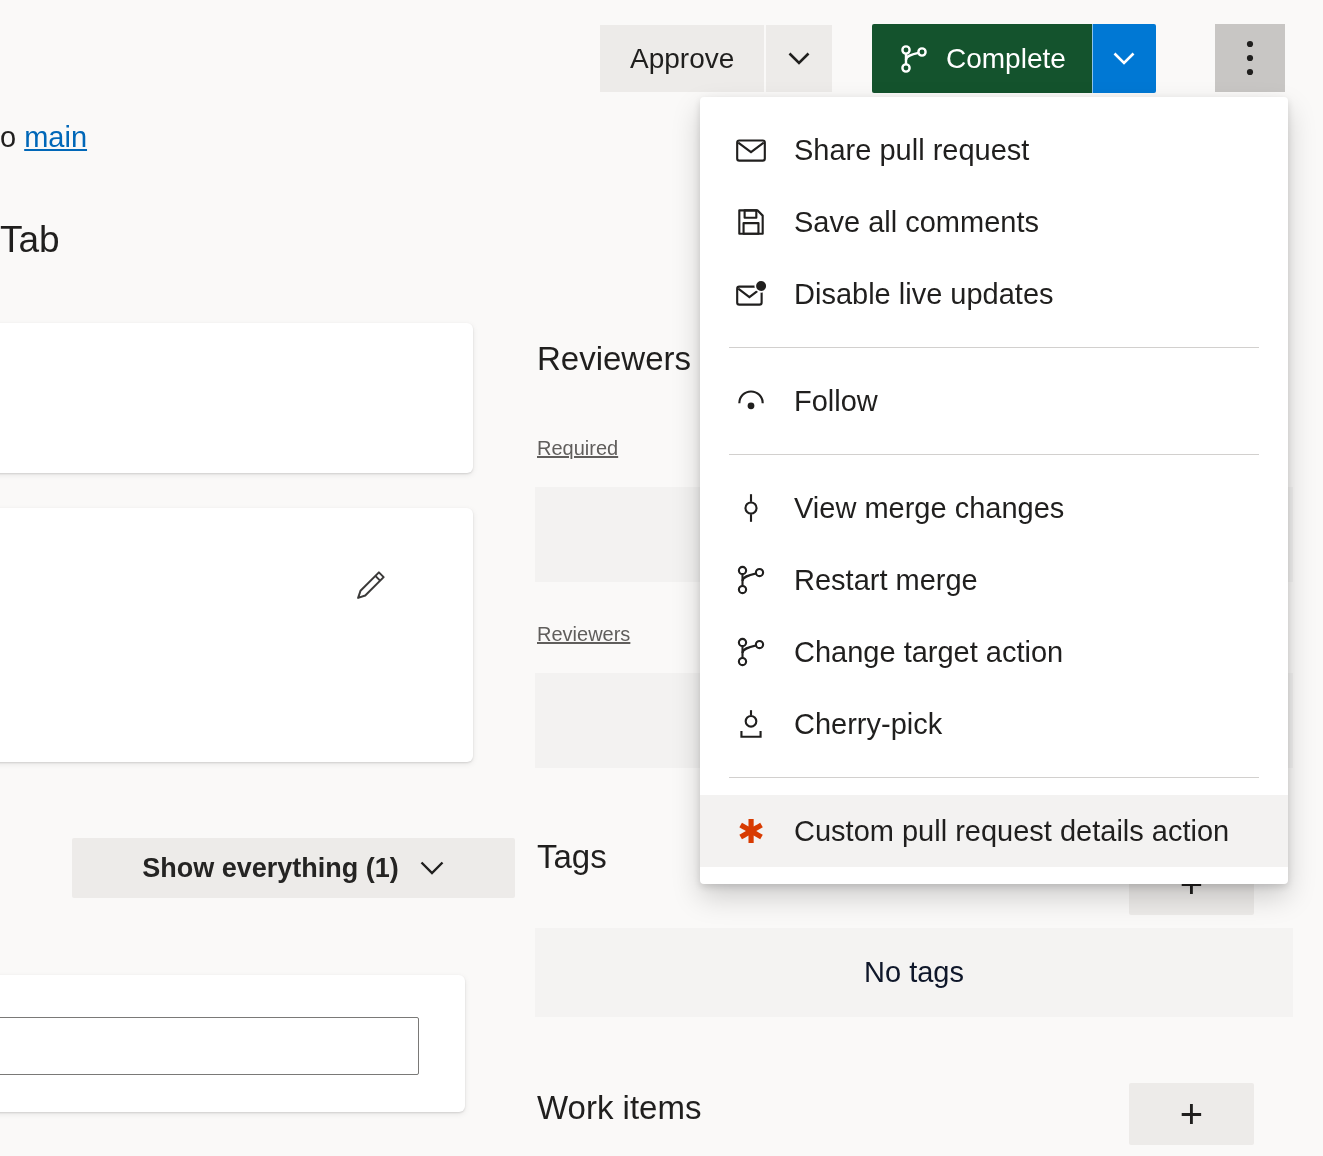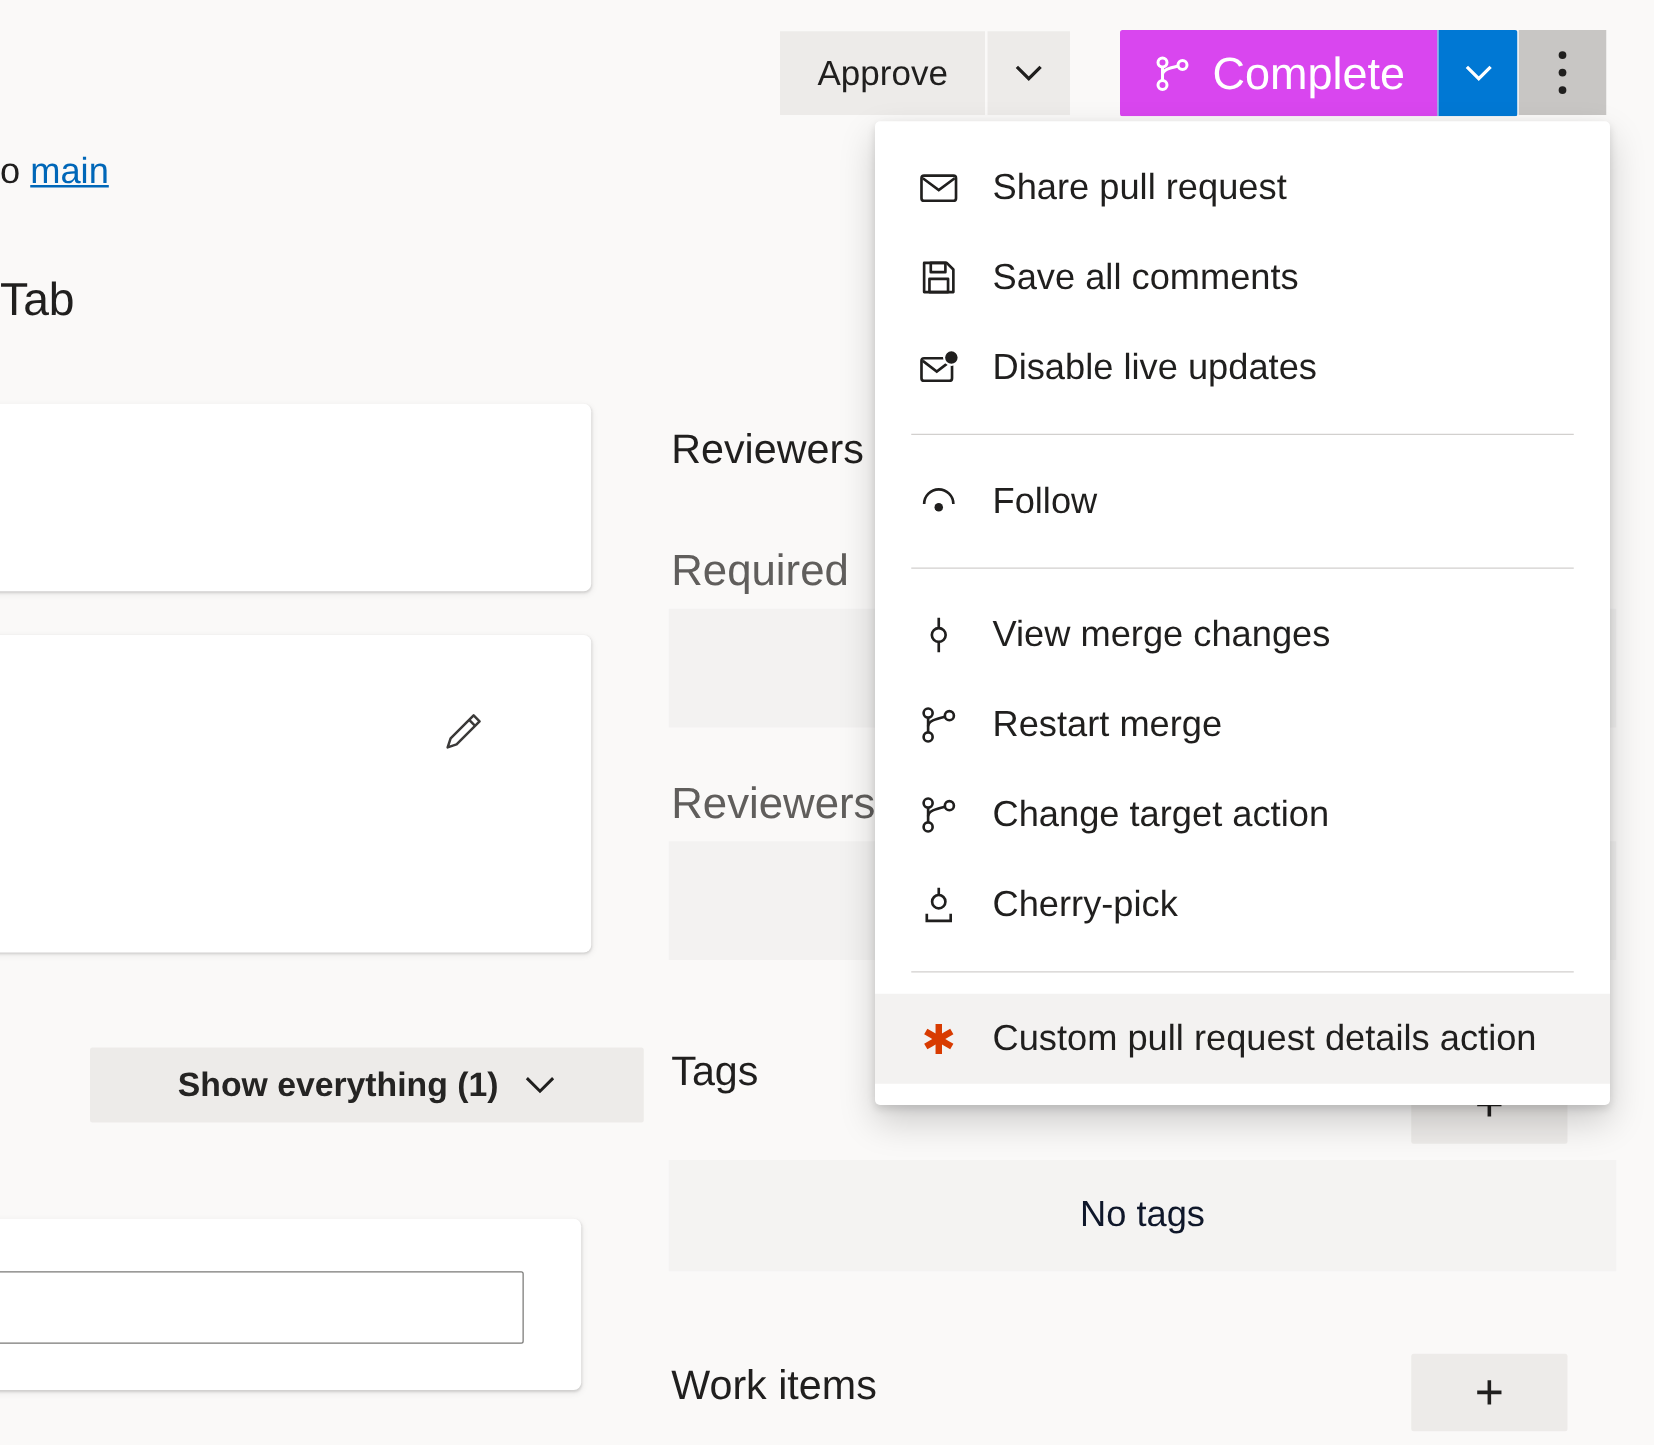--- a/index.html
+++ b/index.html
@@ -7,34 +7,34 @@
   body {
     position: relative;
     overflow: hidden;
     background: #faf9f8;
     font-family: "Liberation Sans", sans-serif;
     color: #201f1e;
   }
   .abs { position: absolute; }
 
   
-  .split-btn { display: flex; align-items: stretch; cursor: pointer; margin-left: 24px; }
+  .split-btn { display: flex; align-items: stretch; cursor: pointer; }
   .approve { left: 600px; top: 25px; height: 67px; }
   .approve .main {
     background: #edebe9; display: flex; align-items: center;
     padding: 0 30px; font-size: 28px; color: #201f1e;
   }
   .approve .chev {
     background: #edebe9; width: 66px; margin-left: 2px;
     display: flex; align-items: center; justify-content: center; color: #201f1e;
   }
   .complete { left: 872px; top: 24px; height: 69px; border-radius: 2px; overflow: hidden; }
   .complete .main {
-    background: #d946ef; color: #fff; display: flex; align-items: center;
-    gap: 16px; padding: 0 26px; font-size: 36px;
+    background: #14532d; color: #fff; display: flex; align-items: center;
+    gap: 16px; padding: 0 26px; font-size: 28px;
   }
   .complete .chev {
     background: #0078d4; color: #fff; width: 64px;
     border-left: 1px solid rgba(255,255,255,.55);
     display: flex; align-items: center; justify-content: center;
   }
   .more-btn {
     left: 1215px; top: 24px; width: 70px; height: 68px;
     background: #c8c6c4; display: flex; align-items: center; justify-content: center;
     cursor: pointer;
@@ -66,21 +66,21 @@
   }
 
   .comment-input {
     left: -20px; top: 1017px; width: 439px; height: 58px;
     background: #fff; border: 1px solid #7a7977; border-radius: 2px;
     font-size: 26px; padding: 0 16px; font-family: "Liberation Sans", sans-serif;
   }
 
   
   .section-title { font-size: 33px; color: #201f1e; font-weight: 400; }
-  .sub-label { font-size: 35px; color: #605e5c; }
+  .sub-label { font-size: 20px; color: #605e5c; text-decoration: underline; }
   .ph-box { background: #f3f2f1; }
   .reviewers-title { left: 537px; top: 340px; }
   .required-label { left: 537px; top: 437px; }
   .required-box { left: 535px; top: 487px; width: 758px; height: 95px; }
   .optional-label { left: 537px; top: 623px; }
   .optional-box { left: 535px; top: 673px; width: 758px; height: 95px; }
   .tags-title { left: 537px; top: 838px; }
   .no-tags-box {
     left: 535px; top: 928px; width: 758px; height: 89px;
     background: #f4f3f2; display: flex; align-items: center; justify-content: center;

